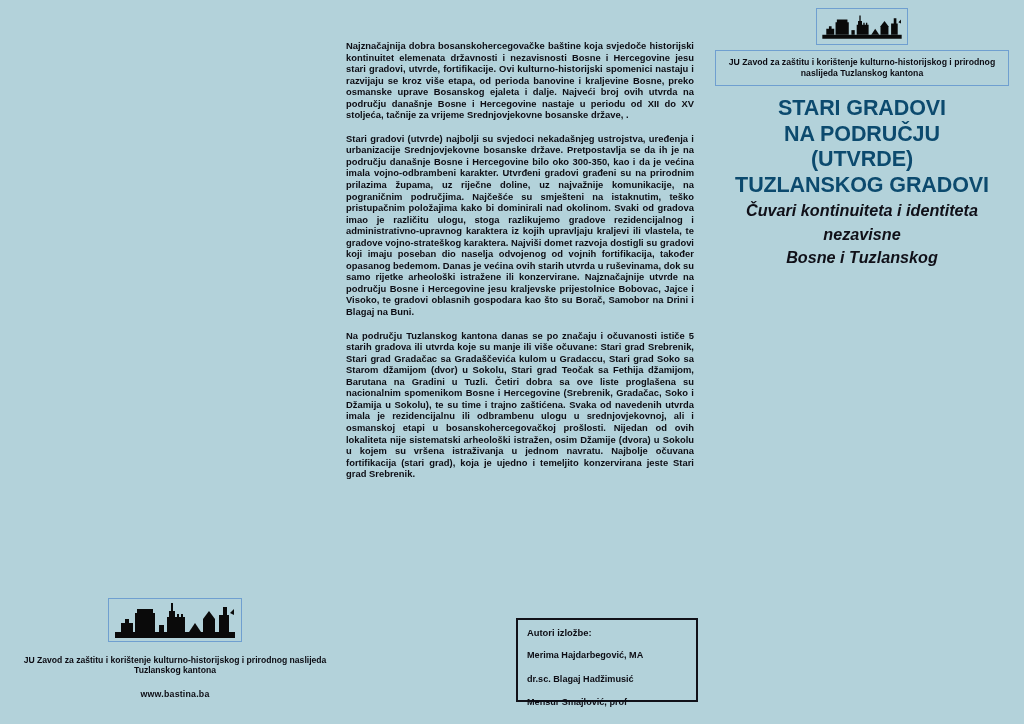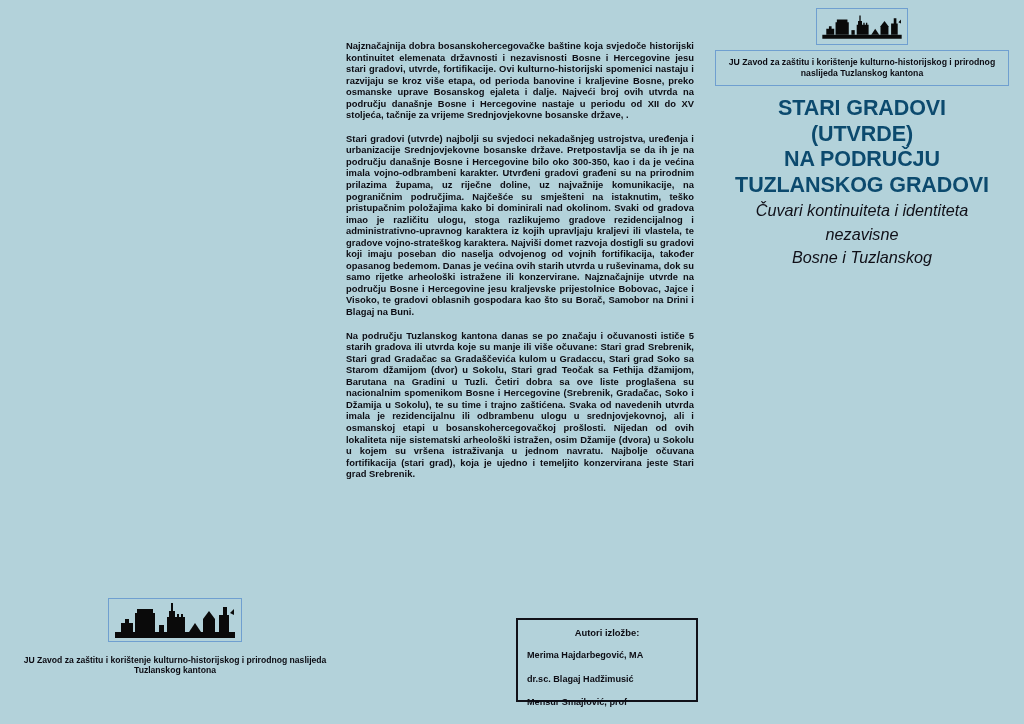--- a/index.html
+++ b/index.html
@@ -76,21 +76,20 @@
     height: 84px;
     border: 2.5px solid #111118;
     background: #b3d2da;
     box-sizing: border-box;
     padding: 7px 9px 0 9px;
   }
   #authors-title {
     font-size: 9.4px;
     font-weight: bold;
     color: #0d0d14;
-    text-align: center;
     margin-bottom: 11px;
   }
   .author-line {
     font-size: 9.1px;
     line-height: 11.6px;
     font-weight: bold;
     color: #0d0d14;
     text-align: left;
     margin-top: 12px;
   }
@@ -137,21 +136,21 @@
   .title-main {
     font-size: 21.5px;
     line-height: 25.5px;
     font-weight: bold;
     color: #0c4a6e;
     letter-spacing: -0.1px;
   }
   .title-sub {
     font-size: 16.2px;
     line-height: 21.5px;
-    font-weight: normal;
+    font-weight: bold;
     font-style: italic;
     color: #101018;
     margin-top: 2px;
   }
 </style>
 </head>
 <body>
 
 <div id="left-panel">
   <p class="body-par">Najznačajnija dobra bosanskohercegovačke baštine koja svjedoče historijski kontinuitet elemenata državnosti i nezavisnosti Bosne i Hercegovine jesu stari gradovi, utvrde, fortifikacije. Ovi kulturno-historijski spomenici nastaju i razvijaju se kroz više etapa, od perioda banovine i kraljevine Bosne, preko osmanske uprave Bosanskog ejaleta i dalje. Najveći broj ovih utvrda na području današnje Bosne i Hercegovine nastaje u periodu od XII do XV stoljeća, tačnije za vrijeme Srednjovjekovne bosanske države, .</p>
@@ -171,20 +170,21 @@
           <path d="M54 31 L54 16 L56 16 L56 10 L58 10 L58 2 L60 2 L60 10 L62 10 L62 16 L64 16 L64 13 L66 13 L66 16 L68 16 L68 13 L70 13 L70 16 L72 16 L72 31 Z"></path>
           <path d="M76 31 L82 22 L88 31 Z"></path>
           <path d="M90 31 L90 18 L96 10 L102 18 L102 31 Z"></path>
           <path d="M106 31 L106 14 L110 14 L110 6 L114 6 L114 14 L116 14 L116 31 Z"></path>
           <path d="M117 12 L121 8 L121 14 Z"></path>
         </g>
       </svg>
     </span>
   </div>
   <div class="org-line">JU Zavod za zaštitu i korištenje kulturno-historijskog i prirodnog naslijeda Tuzlanskog kantona</div>
+  <div class="web-line">www.bastina.ba</div>
 </div>
 
 <div id="authors-box">
   <div id="authors-title">Autori izložbe:</div>
   <div class="author-line">Merima Hajdarbegović, MA</div>
   <div class="author-line">dr.sc. Blagaj Hadžimusić</div>
   <div class="author-line">Mensur Smajlović, prof</div>
 </div>
 
 <div id="right-panel">
@@ -208,21 +208,21 @@
       </span>
     </span>
   </div>
 
   <div id="right-header-box">
     <div id="right-header-text">JU Zavod za zaštitu i korištenje kulturno-historijskog i prirodnog naslijeda Tuzlanskog kantona</div>
   </div>
 
   <div id="title-block">
     <div class="title-main">STARI GRADOVI</div>
+    <div class="title-main">NA PODRUČJU</div>
     <div class="title-main">(UTVRDE)</div>
-    <div class="title-main">NA PODRUČJU</div>
     <div class="title-main">TUZLANSKOG GRADOVI</div>
     <div class="title-sub">Čuvari kontinuiteta i identiteta</div>
     <div class="title-sub">nezavisne</div>
     <div class="title-sub">Bosne i Tuzlanskog</div>
   </div>
 
 </div>
 
 </body></html>

